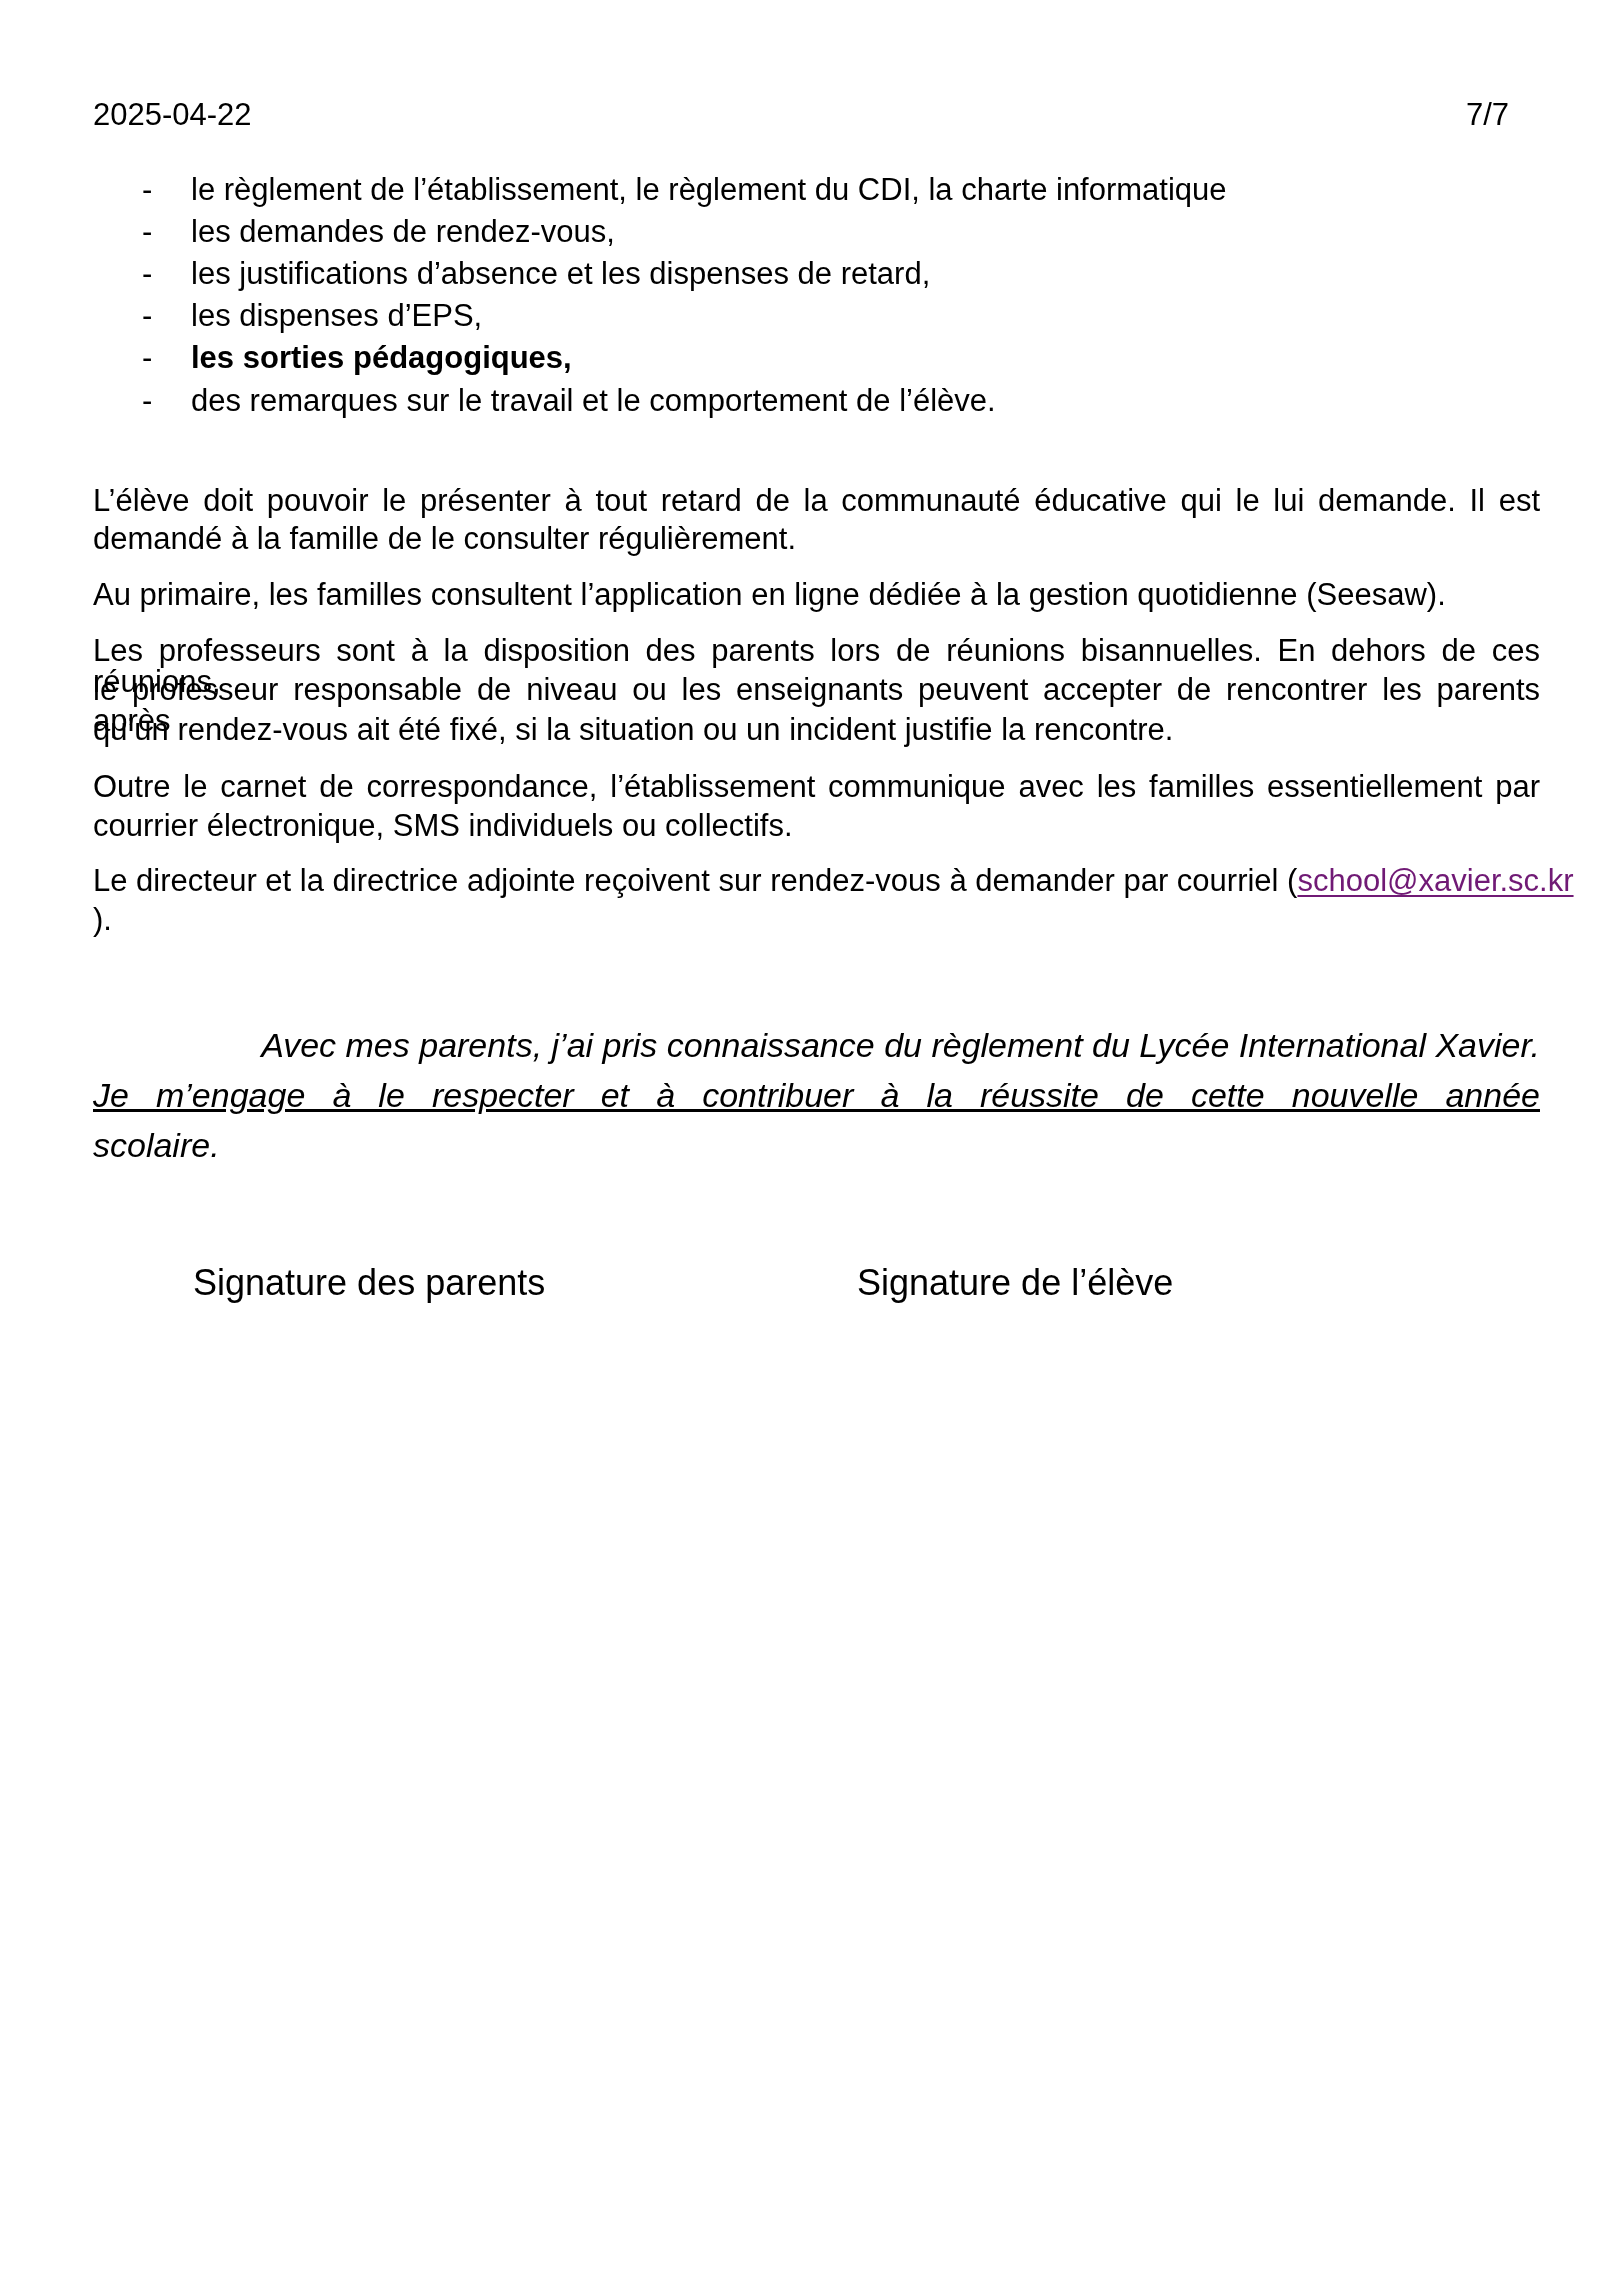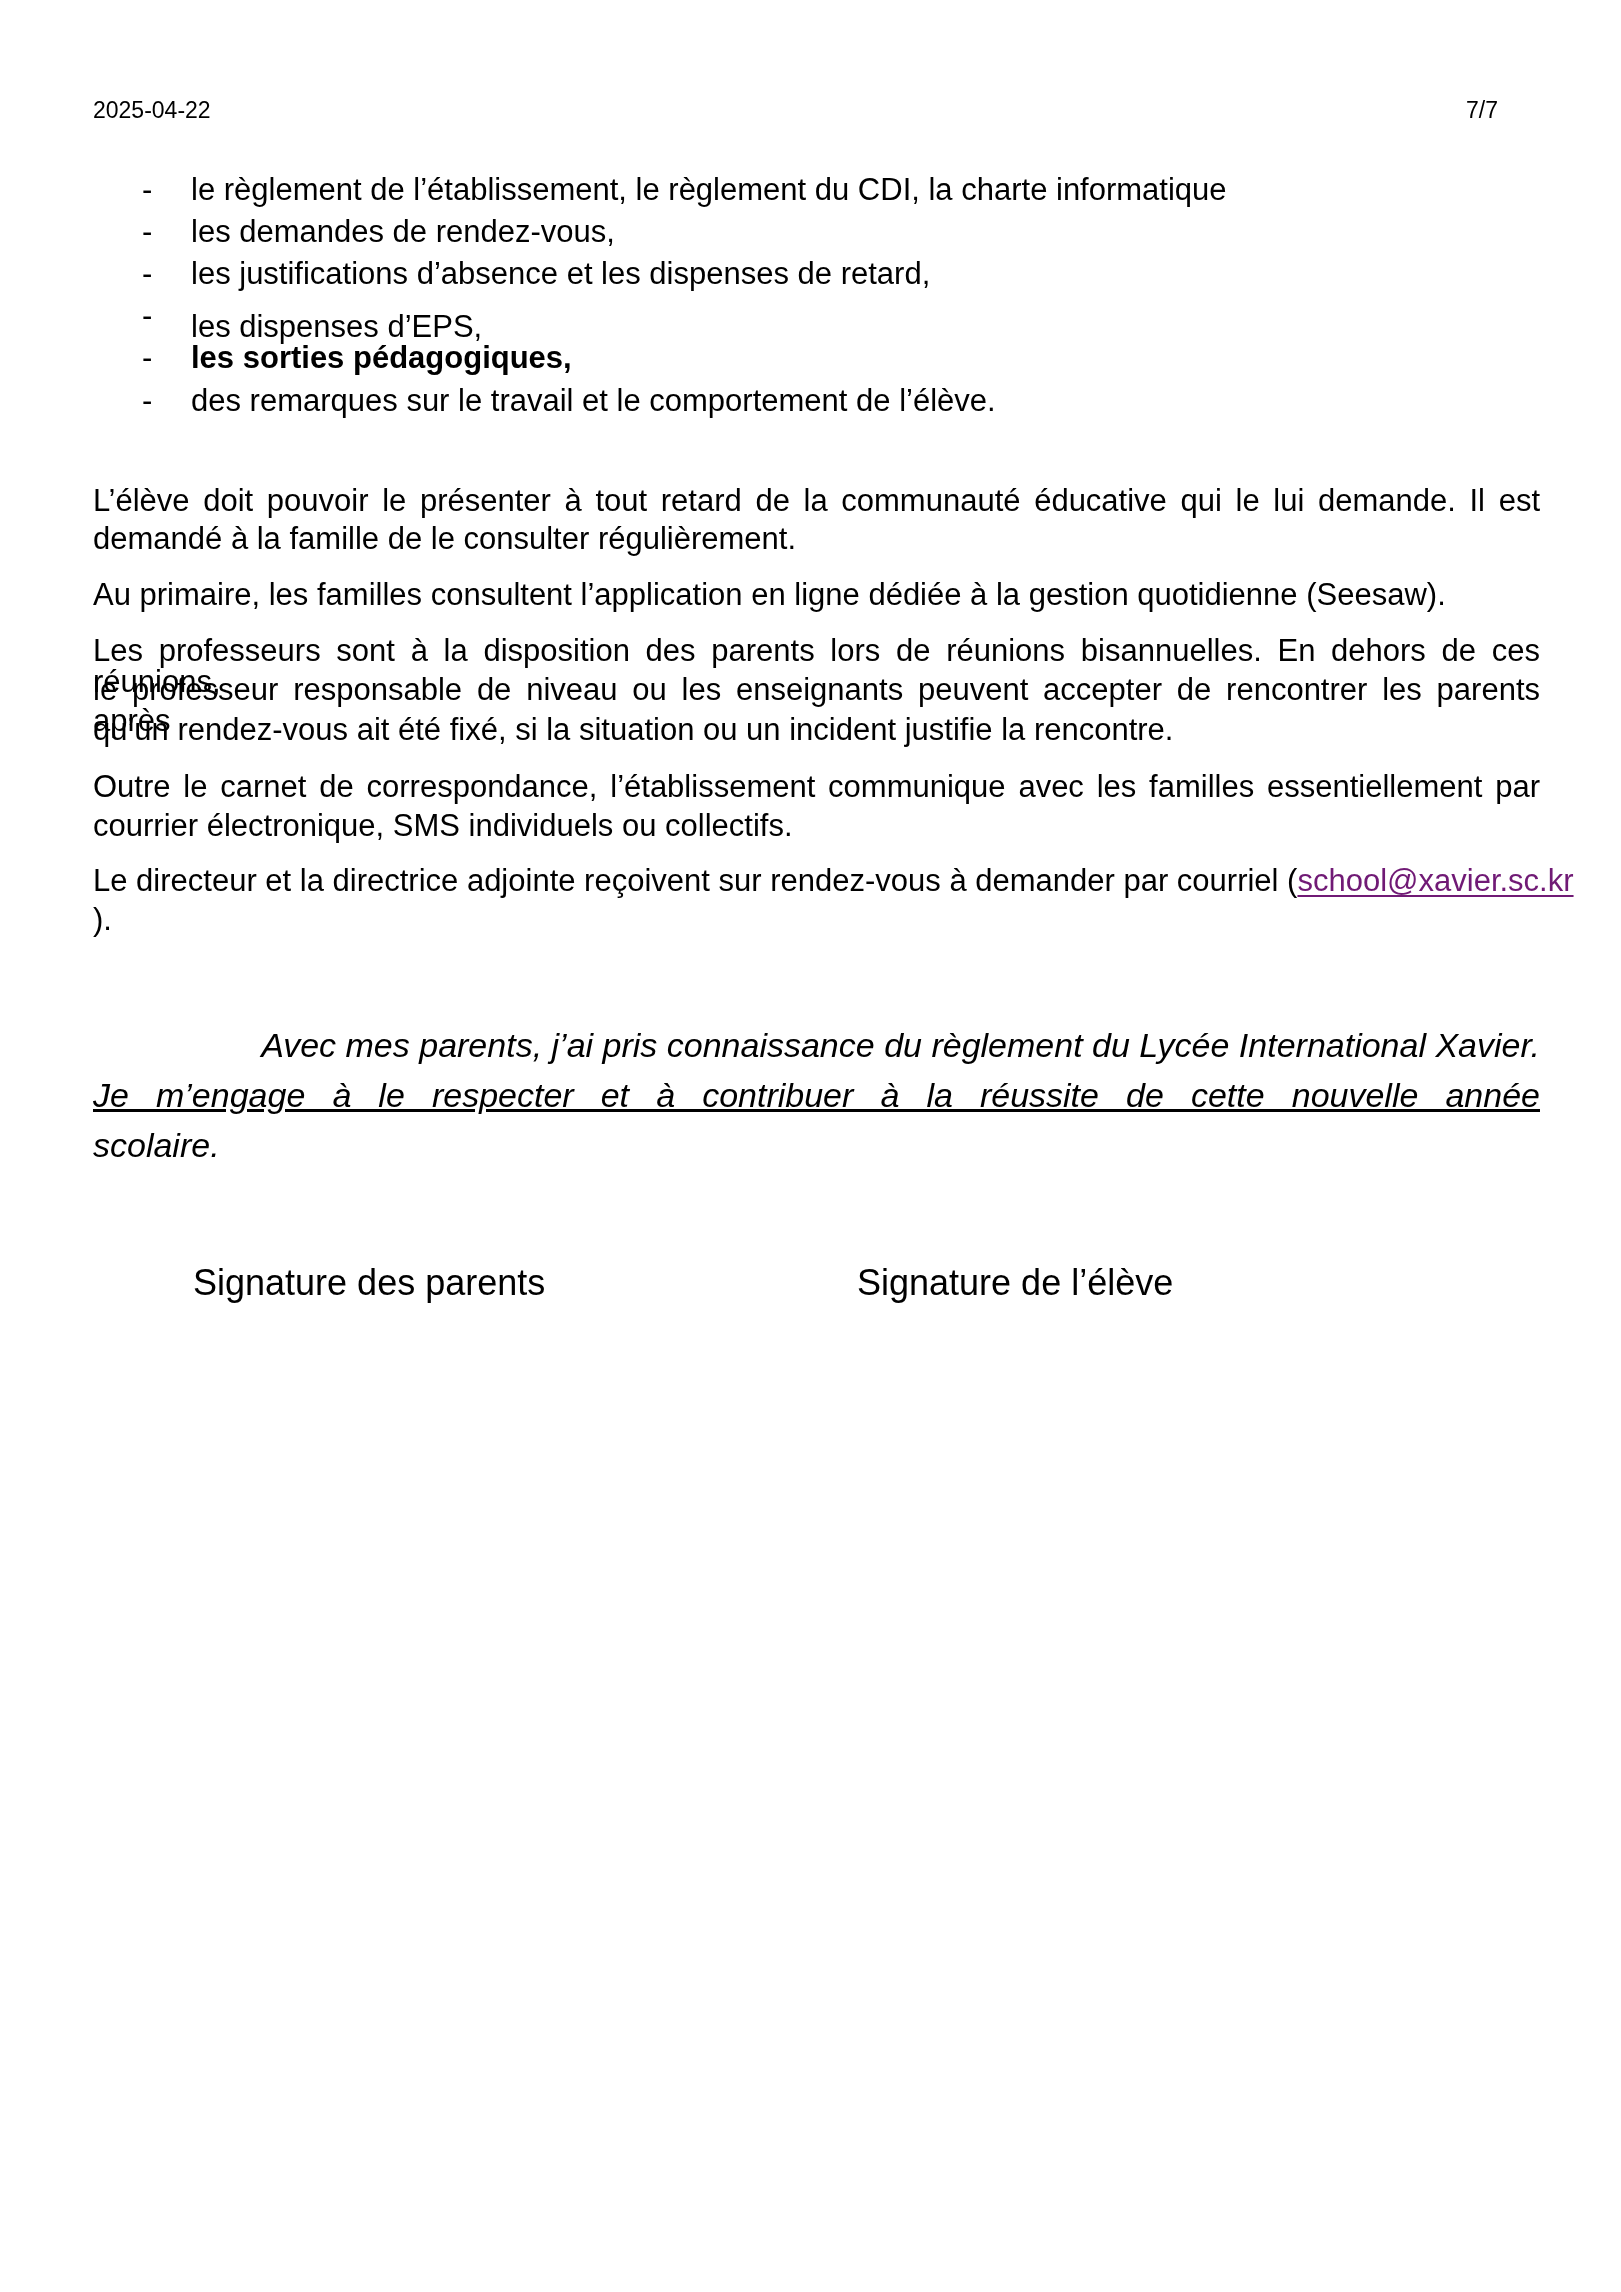--- a/index.html
+++ b/index.html
@@ -1,21 +1,21 @@
 <!DOCTYPE html>
 <html style="font-size:14.3px"><head>
 <meta charset="utf-8">
 <style>
   html, body { margin: 0; padding: 0; background: #ffffff; }
   body { width: 1622px; height: 2293px; position: relative; overflow: hidden;
          font-family: "Liberation Sans", sans-serif; color: #000000; }
   .page { position: absolute; left: 0; top: 0; width: 1622px; height: 2293px; background: #fff; }
   .line { position: absolute; white-space: pre; font-size: 31px; line-height: 1; }
   .just { text-align: justify; text-align-last: justify; white-space: normal; }
-  .hdr { font-size: 23px; }
+  .hdr { font-size: 31px; }
   .bullet-dash { position: absolute; font-size: 31px; line-height: 1; }
   .bullet-text { position: absolute; font-size: 31px; line-height: 1; white-space: pre; }
   .italic { position: absolute; font-style: italic; font-size: 34px; line-height: 1; }
   .sig { position: absolute; font-size: 36px; line-height: 1; white-space: pre; }
   a.mail { color: #701a75; text-decoration: underline; text-decoration-thickness: 1.8px; text-underline-offset: 3.6px; }
 </style>
 </head>
 <body>
 
 <div class="page">
@@ -31,21 +31,21 @@
     <div>
       <span class="bullet-dash" style="left:142px; top:216px;">-</span>
       <span class="bullet-text" style="left:191px; top:216px;">les demandes de rendez-vous,</span>
     </div>
     <div>
       <span class="bullet-dash" style="left:142px; top:258px;">-</span>
       <span class="bullet-text" style="left:191px; top:258px;">les justifications d’absence et les dispenses de retard,</span>
     </div>
     <div>
       <span class="bullet-dash" style="left:142px; top:300px;">-</span>
-      <span class="bullet-text" style="left:191px; top:300px;margin-top:11px;">les dispenses d’EPS,</span>
+      <span class="bullet-text" style="left:191px; top:300px;">les dispenses d’EPS,</span>
     </div>
     <div>
       <span class="bullet-dash" style="left:142px; top:342px;">-</span>
       <span class="bullet-text" style="left:191px; top:342px;font-weight:bold;">les sorties pédagogiques,</span>
     </div>
     <div>
       <span class="bullet-dash" style="left:142px; top:385px;">-</span>
       <span class="bullet-text" style="left:191px; top:385px;">des remarques sur le travail et le comportement de l’élève.</span>
     </div>
   </div>

